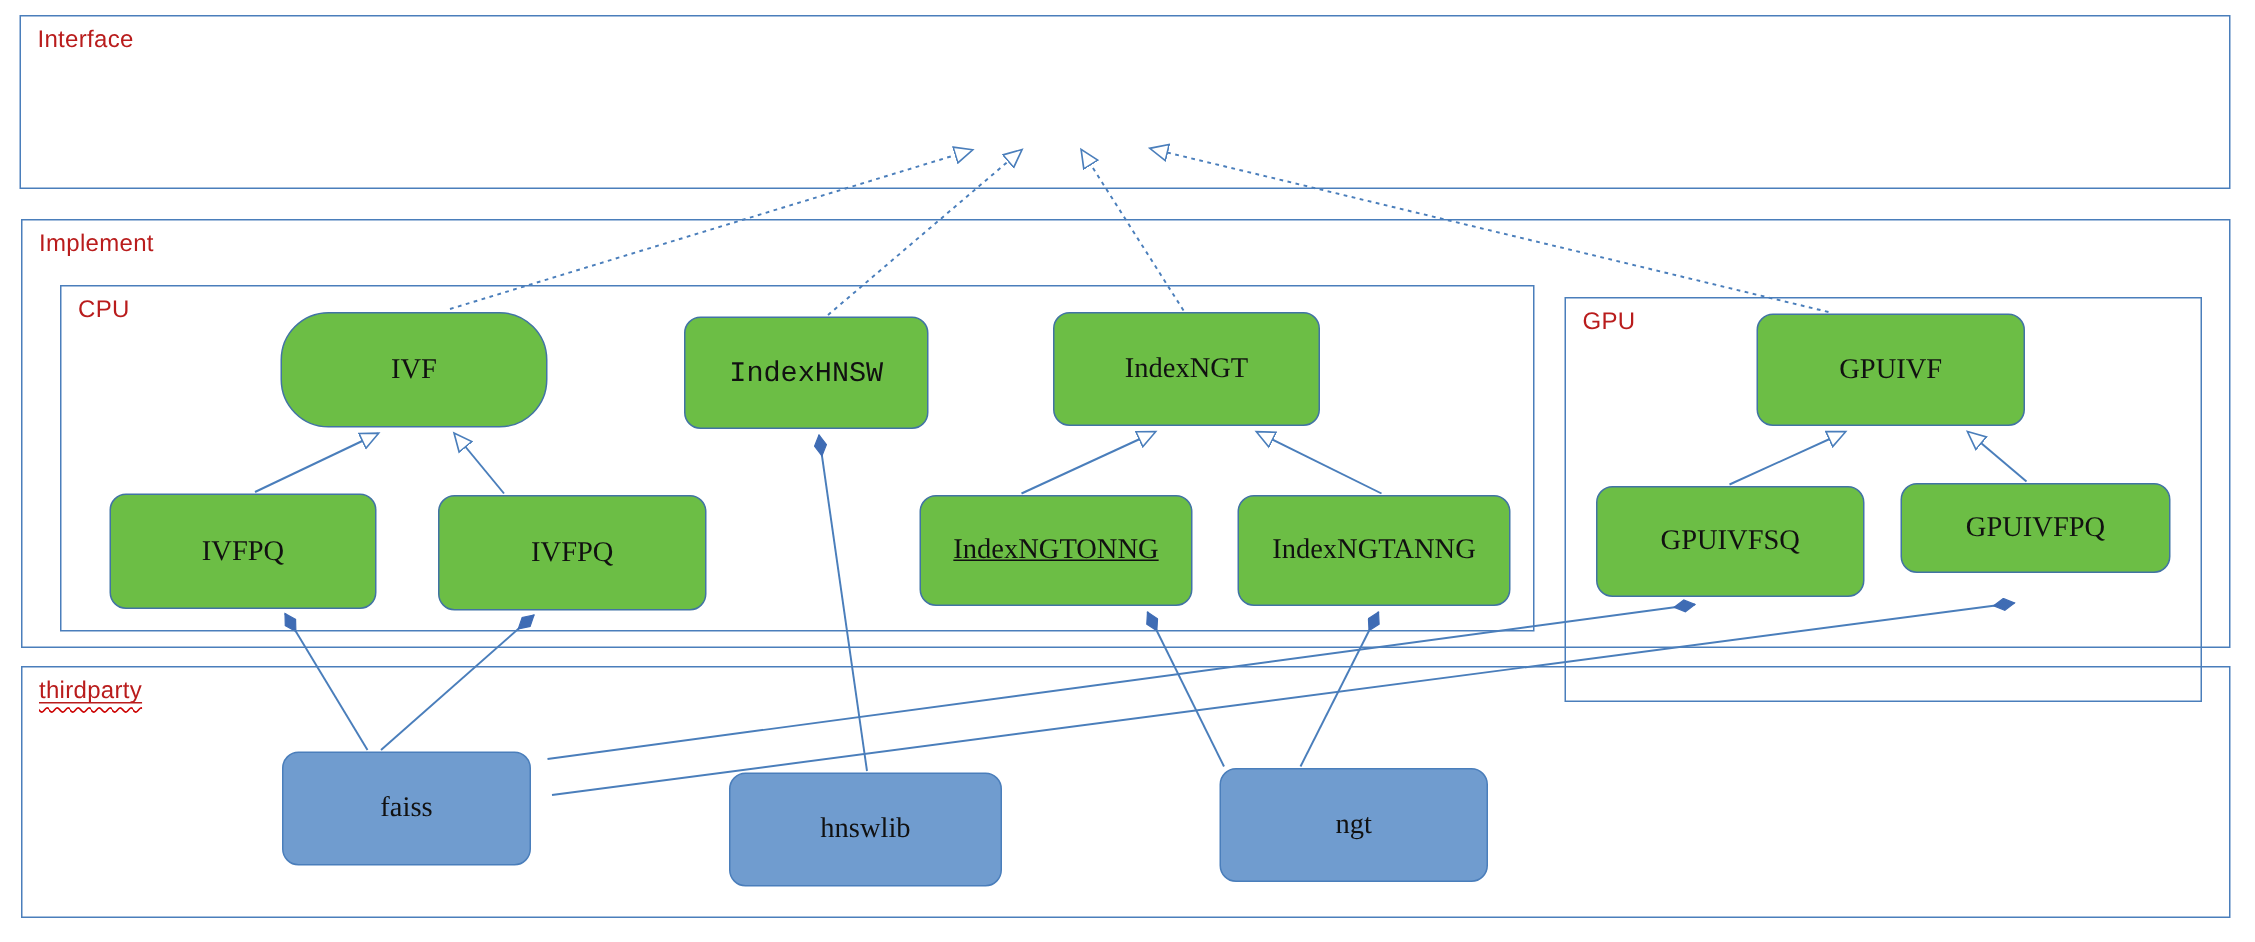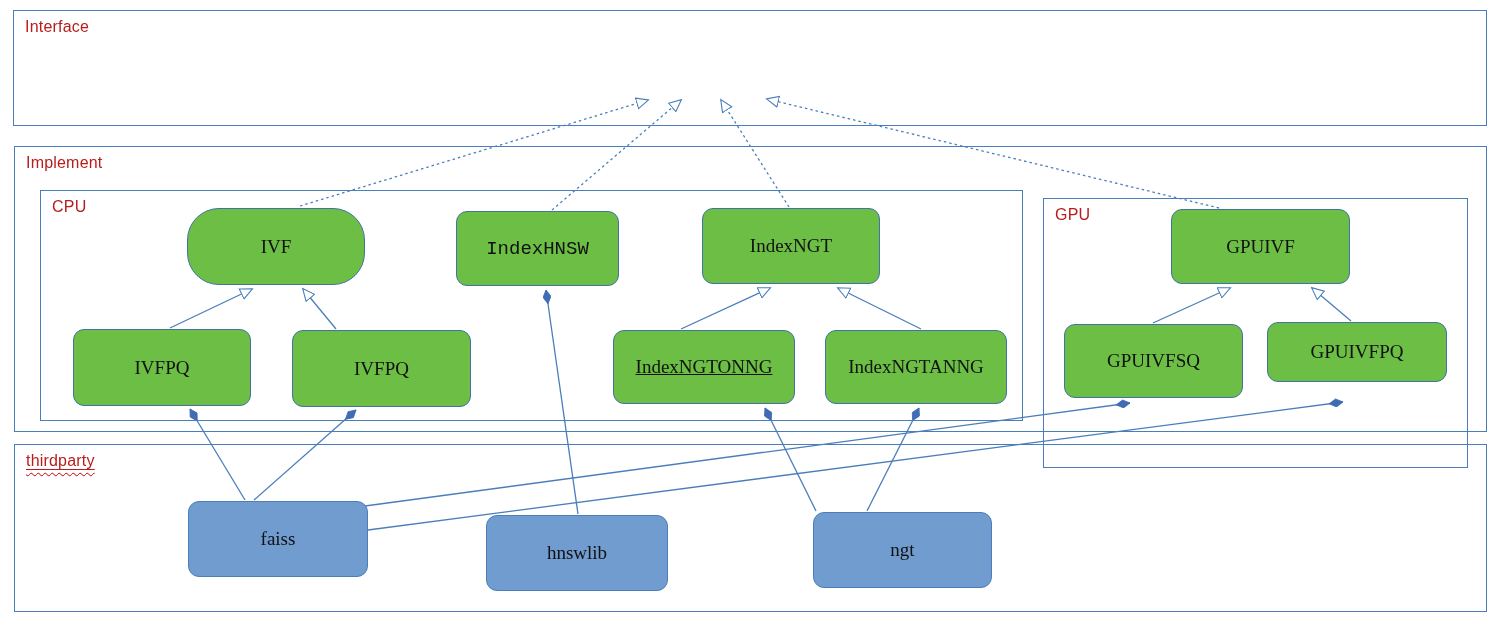--- a/index.html
+++ b/index.html
@@ -116,21 +116,21 @@
     </div>
     <div class="node green" style="left: 1171px; top: 209px; width: 179px; height: 75px;">
       <span>GPUIVF</span>
     </div>
     <div class="node green" style="left: 1064px; top: 324px; width: 179px; height: 74px;">
       <span>GPUIVFSQ</span>
     </div>
     <div class="node green" style="left: 1267px; top: 322px; width: 180px; height: 60px;">
       <span>GPUIVFPQ</span>
     </div>
-    <div class="node blue" style="left: 188px; top: 501px; width: 180px; height: 76px;">
+    <div class="node blue" style="left: 188px; top: 501px; width: 166px; height: 76px;">
       <span>faiss</span>
     </div>
     <div class="node blue" style="left: 486px; top: 515px; width: 182px; height: 76px;">
       <span>hnswlib</span>
     </div>
     <div class="node blue" style="left: 773px; top: 512px; width: 179px; height: 76px; margin-left: 40px;">
       <span>ngt</span>
     </div>
   </div>
 

